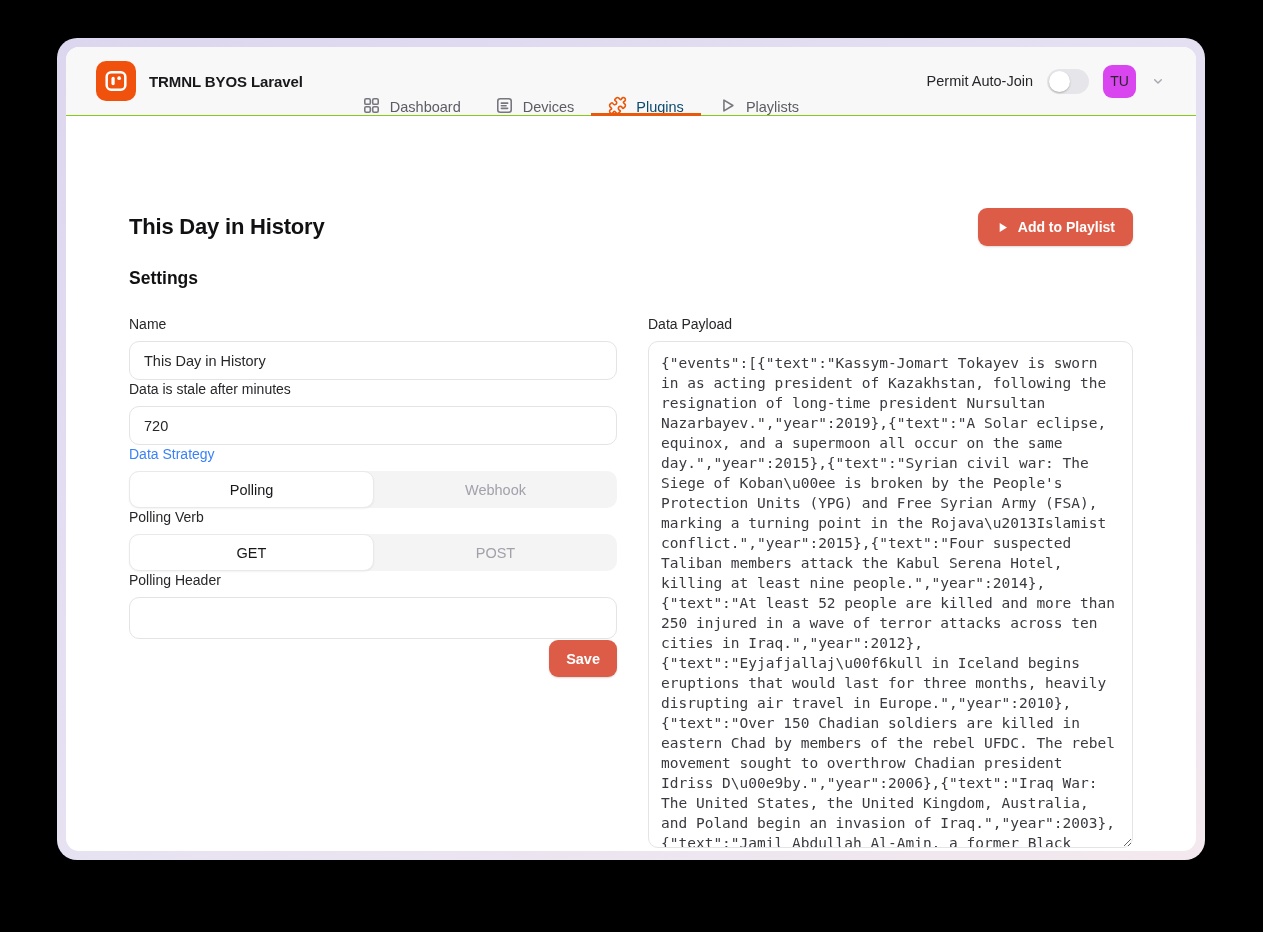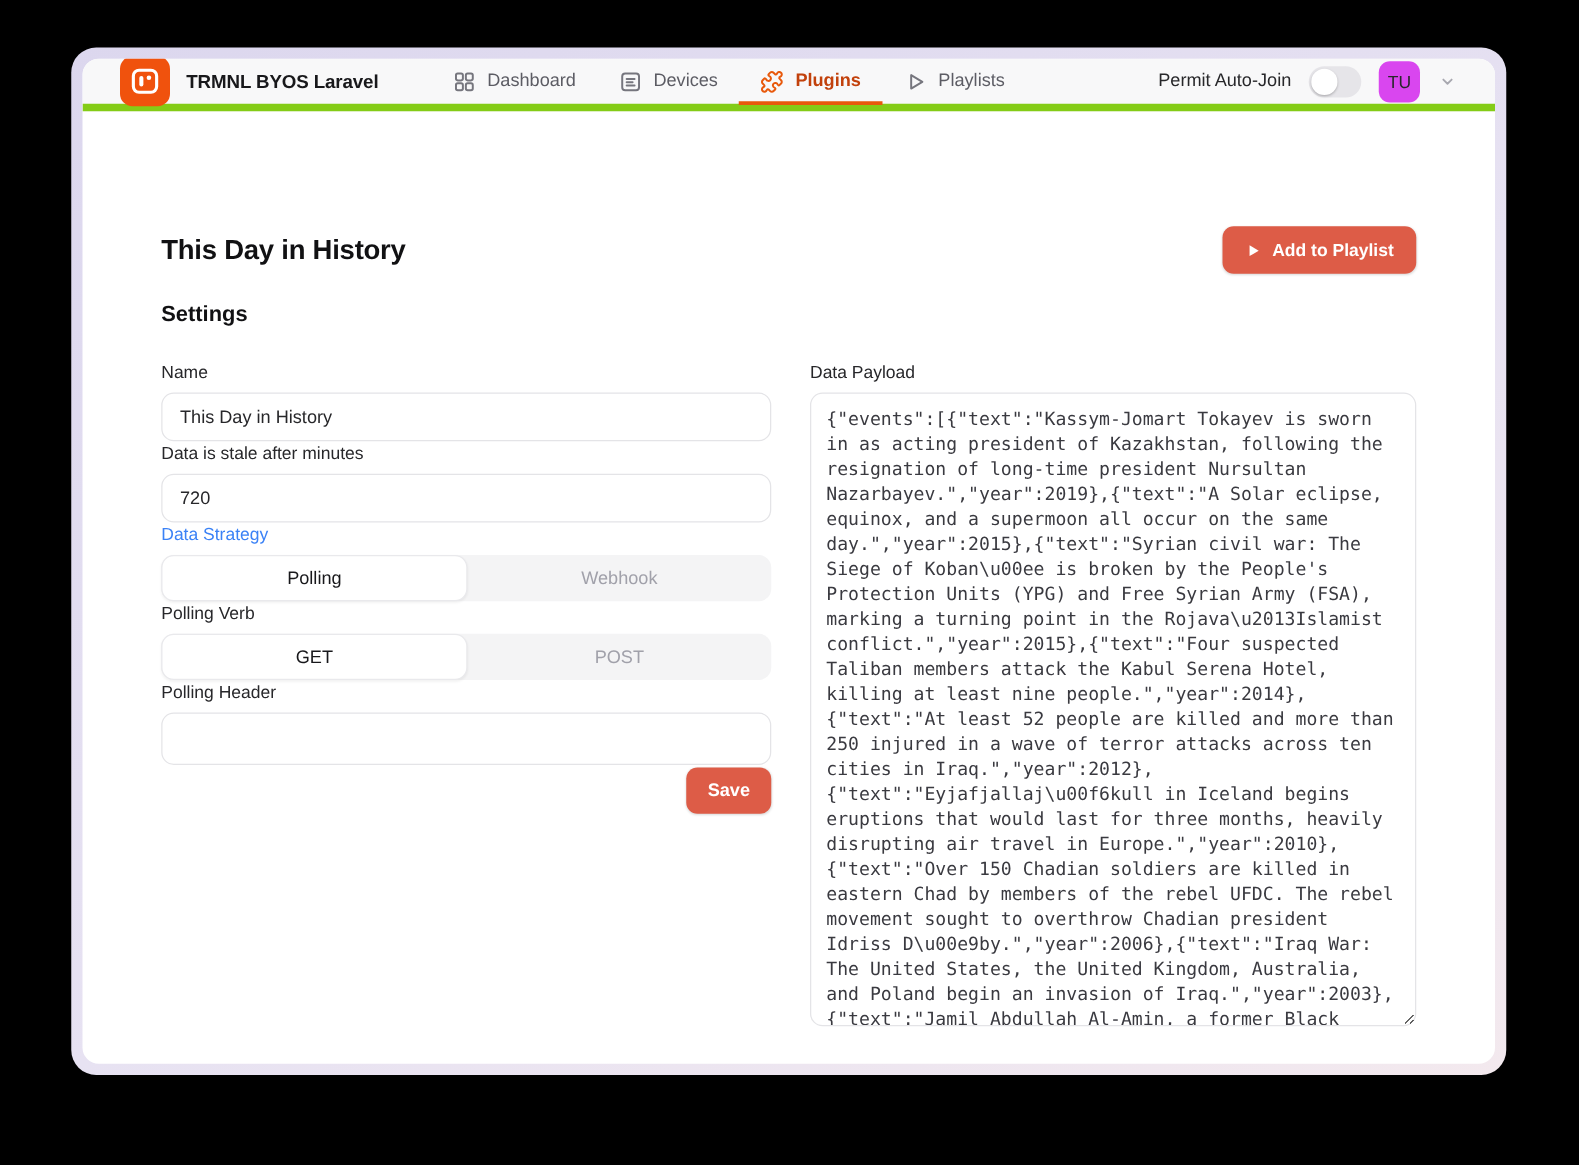--- a/index.html
+++ b/index.html
@@ -11,37 +11,37 @@
     padding: 9px; border-radius: 20px;
     background: linear-gradient(150deg, #dcd7ee 0%, #e7e2f2 55%, #f3e9ee 100%);
   }
   .window {
     width: 100%; height: 100%; background: #fff; border-radius: 13px;
     overflow: hidden; display: flex; flex-direction: column;
   }
 
   
   .topbar {
-    height: 42px; flex: none; background: #f8f8f9; border-bottom: 6px solid #84cc16;
+    height: 69px; flex: none; background: #f8f8f9; border-bottom: 1px solid #84cc16;
     display: flex; align-items: stretch; padding: 0 30px;
   }
   .brand { display: flex; align-items: center; gap: 13px; margin-right: 42px; }
   .logo {
     width: 40px; height: 40px; border-radius: 10px; background: #f0520d;
     display: grid; place-items: center; flex: none;
   }
   .brand-title { font-size: 15px; font-weight: 700; color: #18181b; letter-spacing: -0.1px; }
 
   .nav { display: flex; align-items: stretch; }
   .nav-item {
-    display: flex; align-items: center; gap: 9px; padding: 0 17px;
+    display: flex; align-items: flex-end; gap: 9px; padding: 0 17px;
     font-size: 14.5px; font-weight: 500; color: #5c5c64; position: relative; cursor: pointer;
   }
   .nav-item svg { stroke: #76767e; }
-  .nav-item.active { color: #c2410c; font-weight: bold; }
+  .nav-item.active { color: #0c4a6e; }
   .nav-item.active svg { stroke: #e8590c; }
   .nav-item.active::after {
     content: ""; position: absolute; left: 0; right: 0; bottom: -1px; height: 3px;
     background: #e8590c;
   }
 
   .topbar-right { margin-left: auto; display: flex; align-items: center; gap: 14px; }
   .permit-label { font-size: 14.5px; font-weight: 500; color: #27272a; }
   .toggle {
     width: 42px; height: 25px; border-radius: 999px; background: #e6e5e9;

